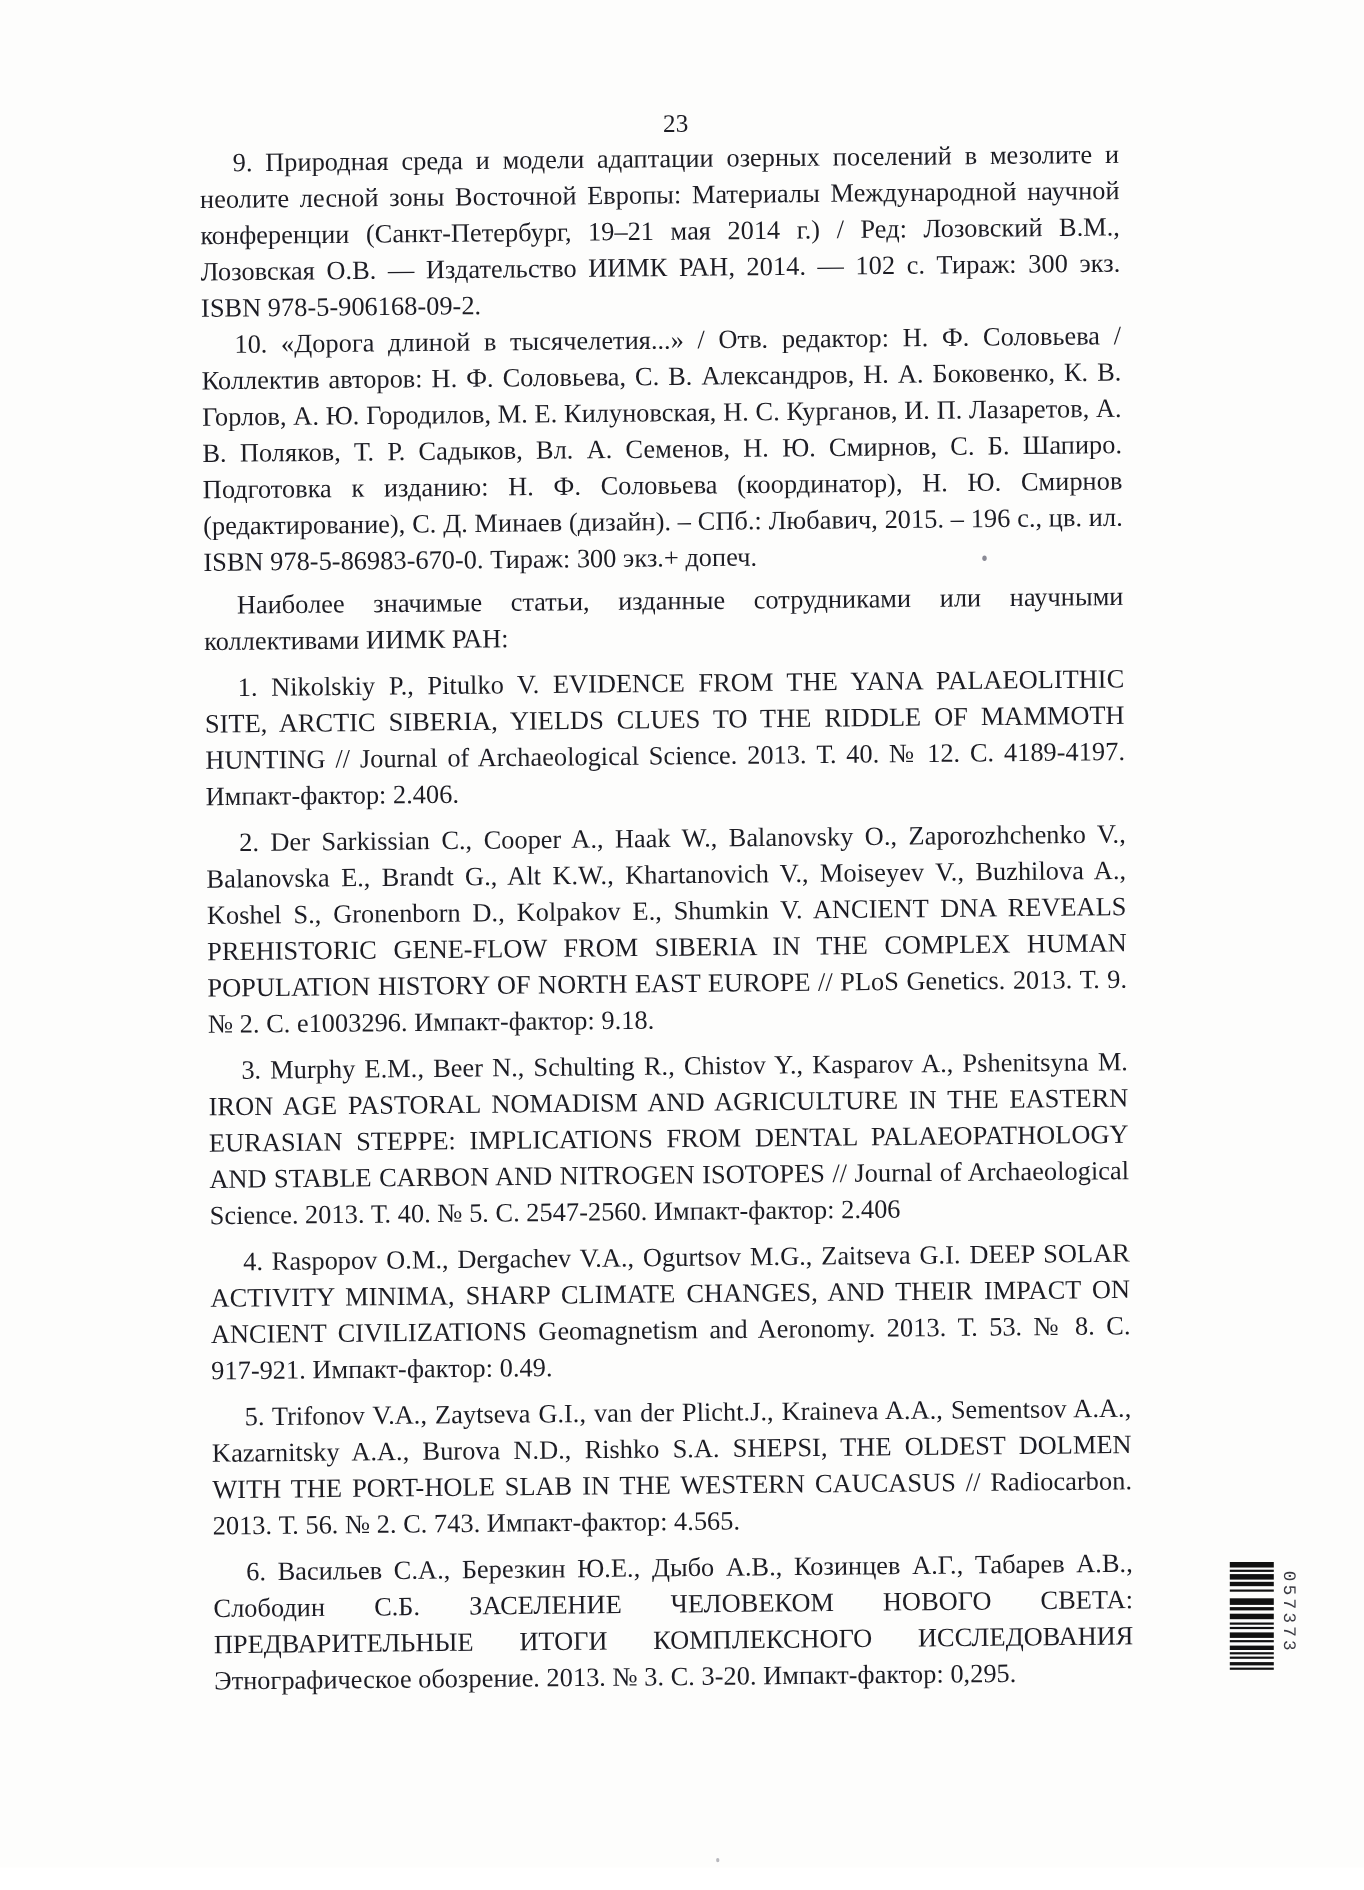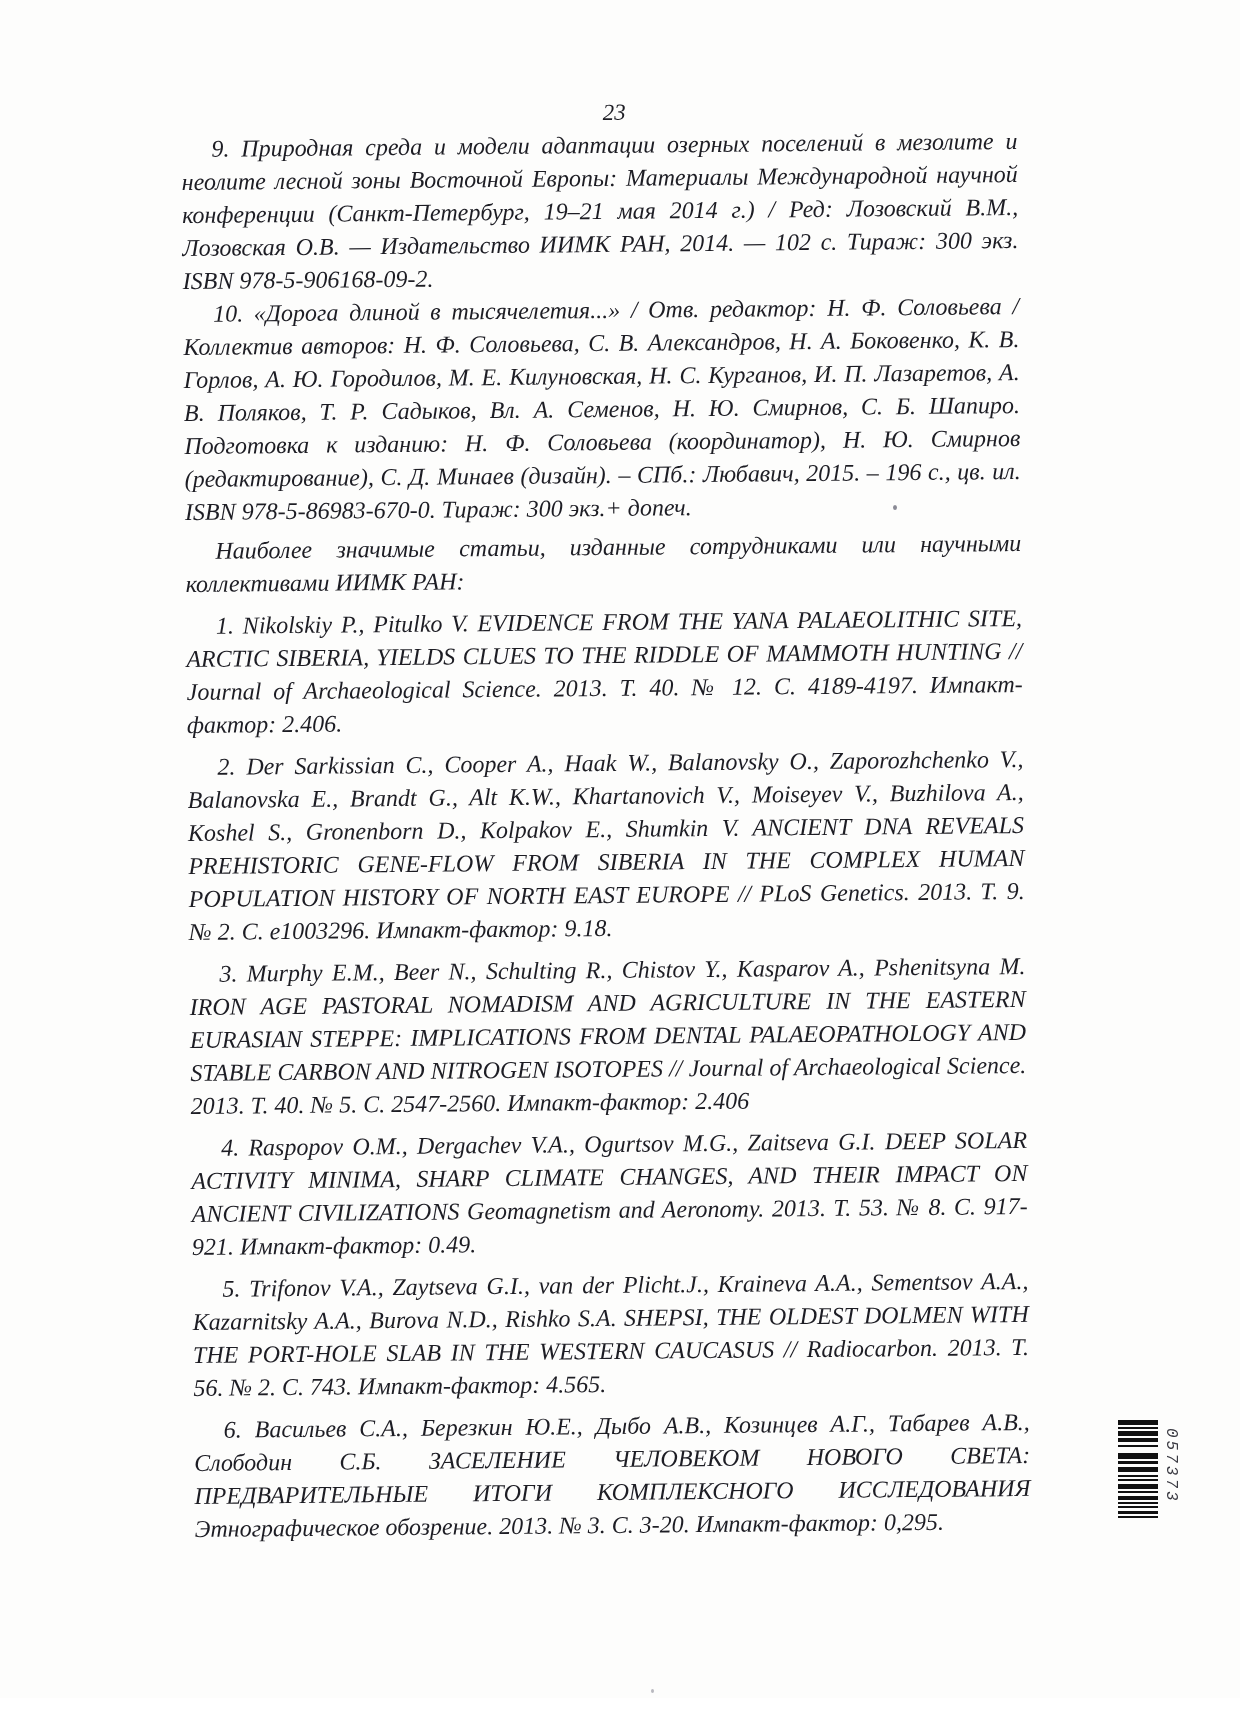--- a/index.html
+++ b/index.html
@@ -4,21 +4,20 @@
 <style>
   html, body { margin: 0; padding: 0; background: #ffffff; }
   .page {
     position: relative;
     width: 1240px;
     height: 1698px;
     background: #fdfdfc;
     overflow: hidden;
     font-family: "Liberation Serif", serif;
     color: #1d1d24;
-    font-style: italic;
   }
   .text-block {
     position: absolute;
     left: 181px;
     top: 100px;
     width: 836px;
     transform: rotate(-0.55deg);
     transform-origin: 0 0;
     font-size: 24px;
     line-height: 33px;

